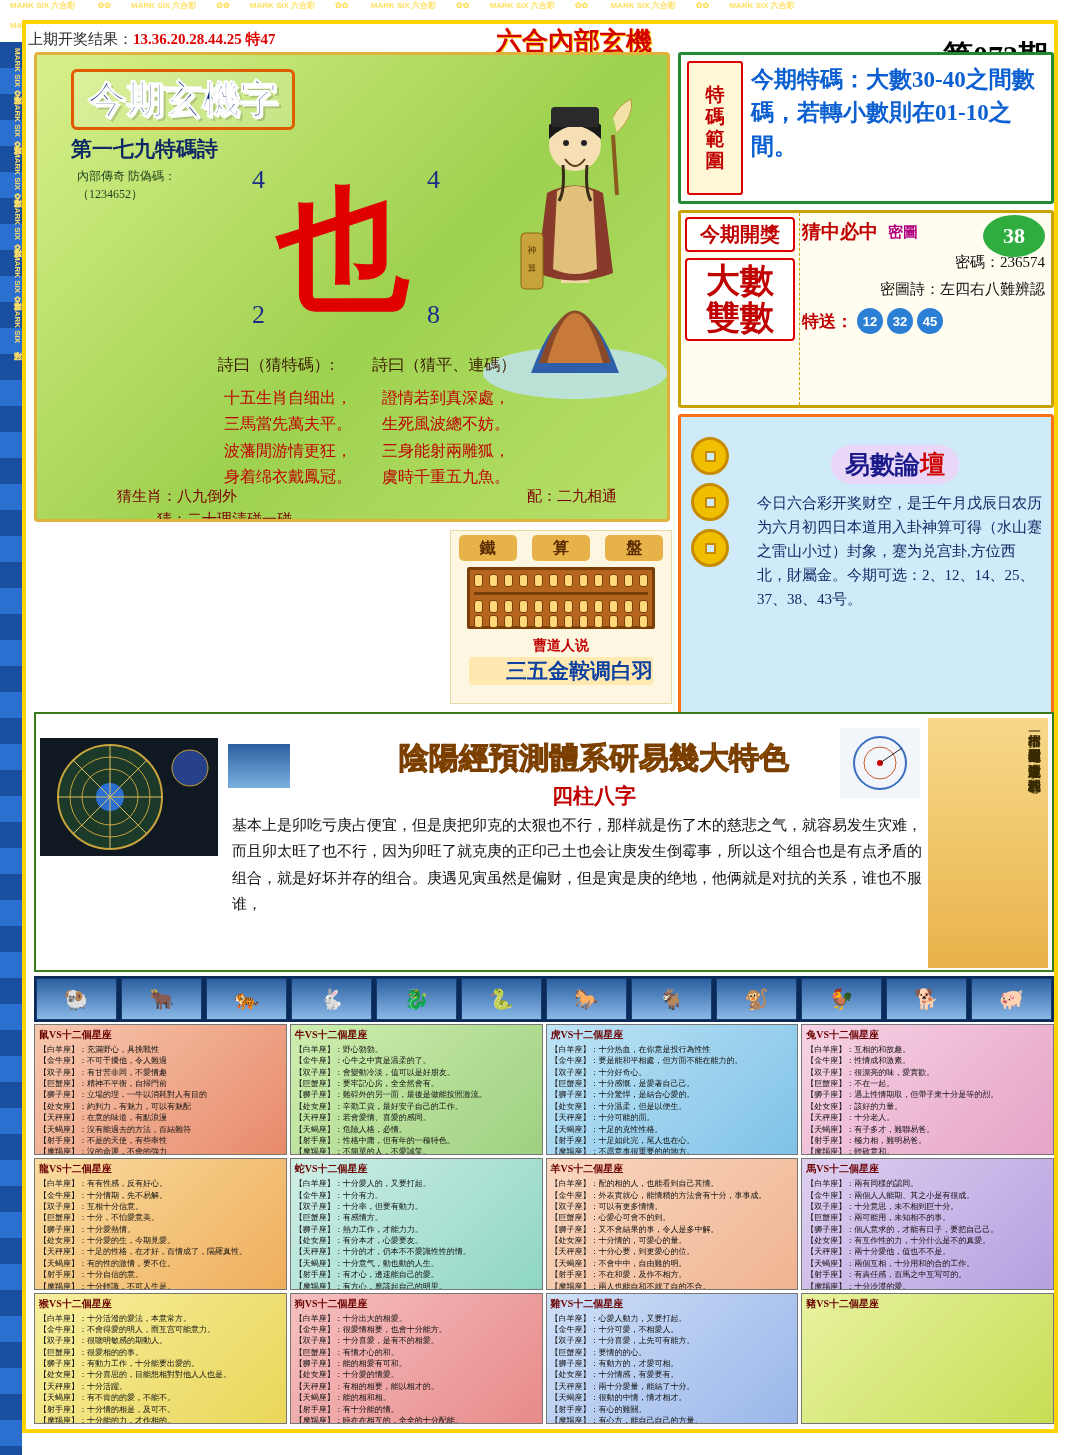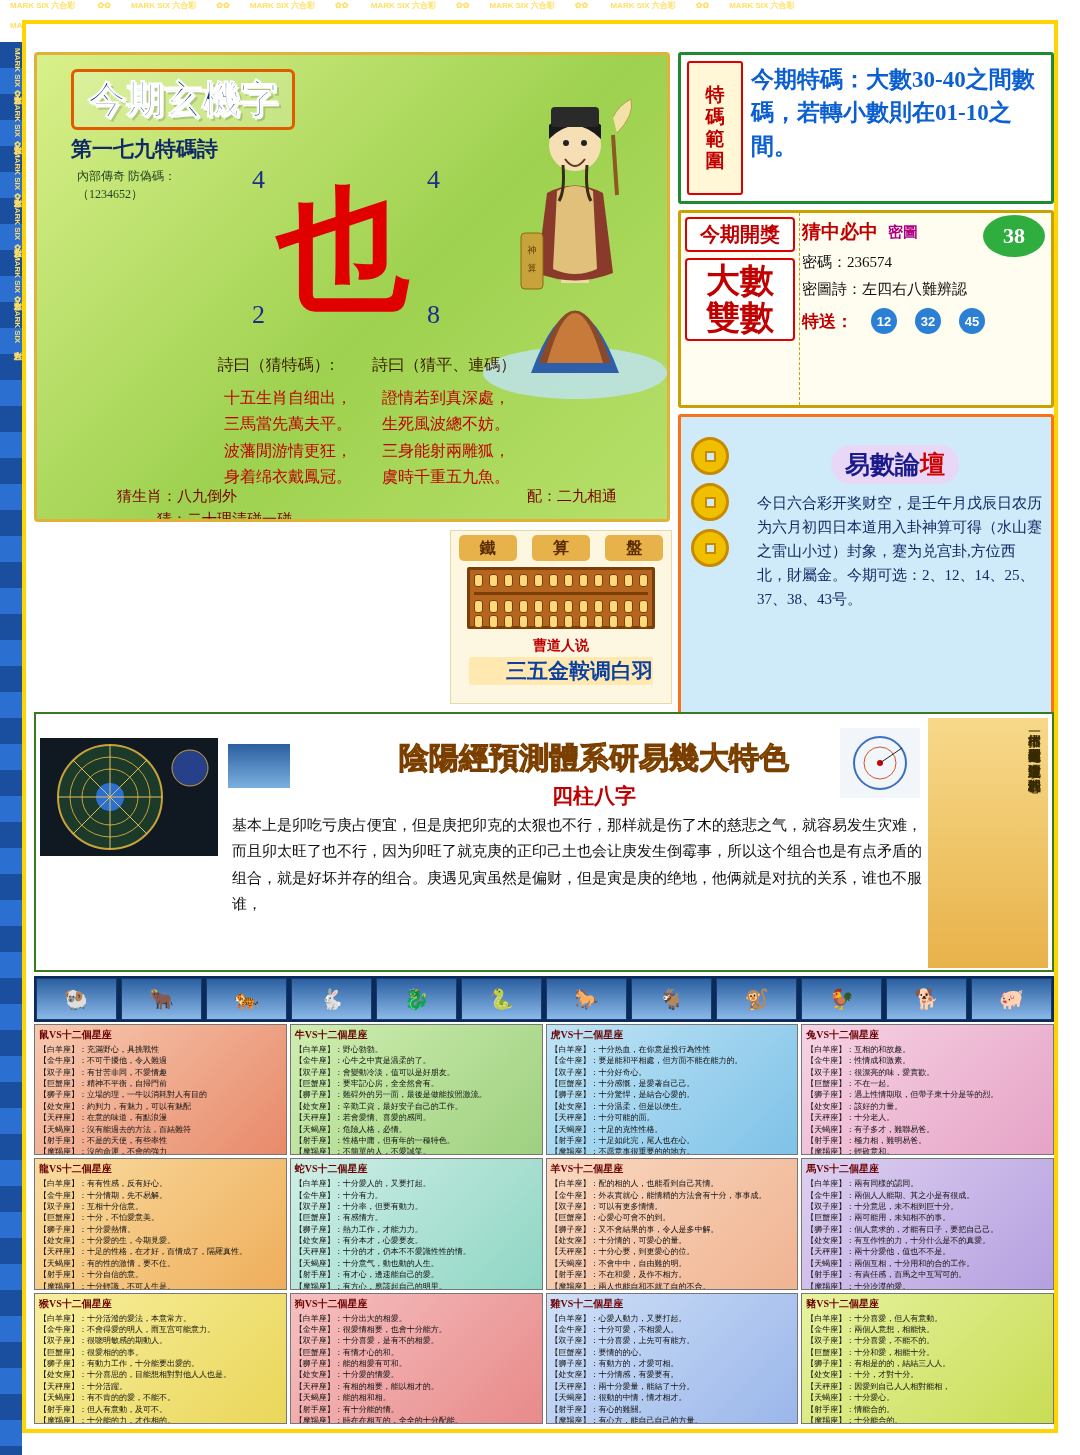--- a/index.html
+++ b/index.html
@@ -140,32 +140,32 @@
   .kj-title {
     border:2px solid #d00; background:#fff; border-radius:4px;
     color:#c00000; font-family:"Liberation Serif", serif; font-weight:bold;
     font-size:20px; text-align:center; padding:2px 0;
   }
   .kj-big {
     margin-top:6px; border:2px solid #d00; border-radius:4px; background:#fff;
     color:#c00000; font-family:"Liberation Serif", serif; font-weight:bold;
     font-size:34px; text-align:center; padding:2px 0; line-height:1.1;
   }
-  .kj-right { flex:1; padding:6px 22px 6px 2px; position:relative;
-    border-left:1px dashed #c8a200; }
+  .kj-right { flex:1; padding:6px 6px 6px 2px; position:relative;
+    border-left:1px dashed #c8a200;text-align:right; }
   .kj-row1 { display:flex; align-items:center; gap:10px; }
   .guess-hit { font-family:"Liberation Serif", serif; font-size:19px; font-weight:bold; color:#c00000; }
   .mitu-label { font-family:"Liberation Serif", serif; font-size:15px; color:#b00080; font-weight:bold;}
   .mitu-circle {
     position:absolute; right:6px; top:2px; width:62px; height:42px; border-radius:50%;
     background:#2fae3f; color:#fff; display:flex; align-items:center; justify-content:center;
     font-family:"Liberation Serif", serif; font-size:22px; font-weight:bold;
   }
   .kj-line { font-family:"Liberation Serif", serif; font-size:15px; color:#111; margin-top:8px;}
-  .kj-ts { display:flex; align-items:center; gap:18px; margin-top:9px;
+  .kj-ts { display:flex; align-items:center; gap:4px; margin-top:9px;
      font-family:"Liberation Serif", serif; font-size:17px; font-weight:bold; color:#c00000;}
   .ball {
     width:26px; height:26px; border-radius:50%; background:#2b7fd4; color:#fff;
     display:inline-flex; align-items:center; justify-content:center;
     font-size:13px; font-family:"Liberation Sans",sans-serif; font-weight:bold;
   }
   
   #yishu {
     position:absolute; left:652px; top:390px; width:376px; height:332px;
     border:3px solid #f97316; background:#cfeaf8; border-radius:3px; overflow:hidden;
@@ -328,20 +328,27 @@
   <div class="border-left">
     <div class="vbrand">
       <span>MARK SIX 六合彩</span><span>✿</span><span>MARK SIX 六合彩</span><span>✿</span>
       <span>MARK SIX 六合彩</span><span>✿</span><span>MARK SIX 六合彩</span><span>✿</span>
       <span>MARK SIX 六合彩</span><span>✿</span><span>MARK SIX 六合彩</span>
     </div>
   </div>
 
   <div id="inner">
 
+    <div id="topline">
+      <div class="prev-result">
+        <span>上期开奖结果：</span><span class="num">13.36.20.28.44.25 特47</span>
+      </div>
+      <div class="site-title">六合內部玄機</div>
+      <div class="issue-no">第073期</div>
+    </div>
 
     <div id="xuanji">
       <div class="xj-title">今期玄機字</div>
       <div class="xj-sub">第一七九特碼詩</div>
       <div class="xj-secret">
         <div>內部傳奇 防偽碼：</div>
         <div>（1234652）</div>
       </div>
 
       <div class="corner c-tl">4</div>
@@ -688,21 +695,21 @@
           <h4>猴VS十二個星座</h4>
           <ul>
             <li>【白羊座】：十分活潑的愛法，本意常方。</li>
             <li>【金牛座】：不會得愛的明人，雨互宫可能意力。</li>
             <li>【双子座】：很聰明敏感的期動人。</li>
             <li>【巨蟹座】：很愛相的的事。</li>
             <li>【狮子座】：有動力工作，十分能要出愛的。</li>
             <li>【处女座】：十分喜思的，目能想相對對他人人也是。</li>
             <li>【天秤座】：十分活躍。</li>
             <li>【天蝎座】：有不肯的的愛，不能不。</li>
-            <li>【射手座】：但人有意動，及可不。</li>
+            <li>【射手座】：十分情的相是，及可不。</li>
             <li>【摩羯座】：十分能的力，才作相的。</li>
           </ul>
         </div>
         <div class="hcell bg-rose">
           <h4>狗VS十二個星座</h4>
           <ul>
             <li>【白羊座】：十分出大的相愛。</li>
             <li>【金牛座】：很愛情相要，也會十分能方。</li>
             <li>【双子座】：十分喜愛，是有不的相愛。</li>
             <li>【巨蟹座】：有情才心的和。</li>
@@ -724,29 +731,17 @@
             <li>【狮子座】：有動方的，才愛可相。</li>
             <li>【处女座】：十分情感，有愛要有。</li>
             <li>【天秤座】：兩十分愛量，能結了十分。</li>
             <li>【天蝎座】：很動的中情，情才相才。</li>
             <li>【射手座】：有心的難關。</li>
             <li>【摩羯座】：有心方，能自己自己的方量。</li>
           </ul>
         </div>
         <div class="hcell bg-lime">
           <h4>豬VS十二個星座</h4>
-          <ul>
-            <li>【白羊座】：十分喜愛，但人有意動。</li>
-            <li>【金牛座】：兩個人意想，相能快。</li>
-            <li>【双子座】：十分喜愛，不能不的。</li>
-            <li>【巨蟹座】：十分和愛，相能十分。</li>
-            <li>【狮子座】：有相是的的，結結三人人。</li>
-            <li>【处女座】：十分，才對十分。</li>
-            <li>【天秤座】：因愛到自己人人相對能相，</li>
-            <li>【天蝎座】：十分愛心。</li>
-            <li>【射手座】：情能合的。</li>
-            <li>【摩羯座】：十分能合的。</li>
-          </ul>
         </div>
       </div>
 
   </div>
 </div>
 
 </body></html>

